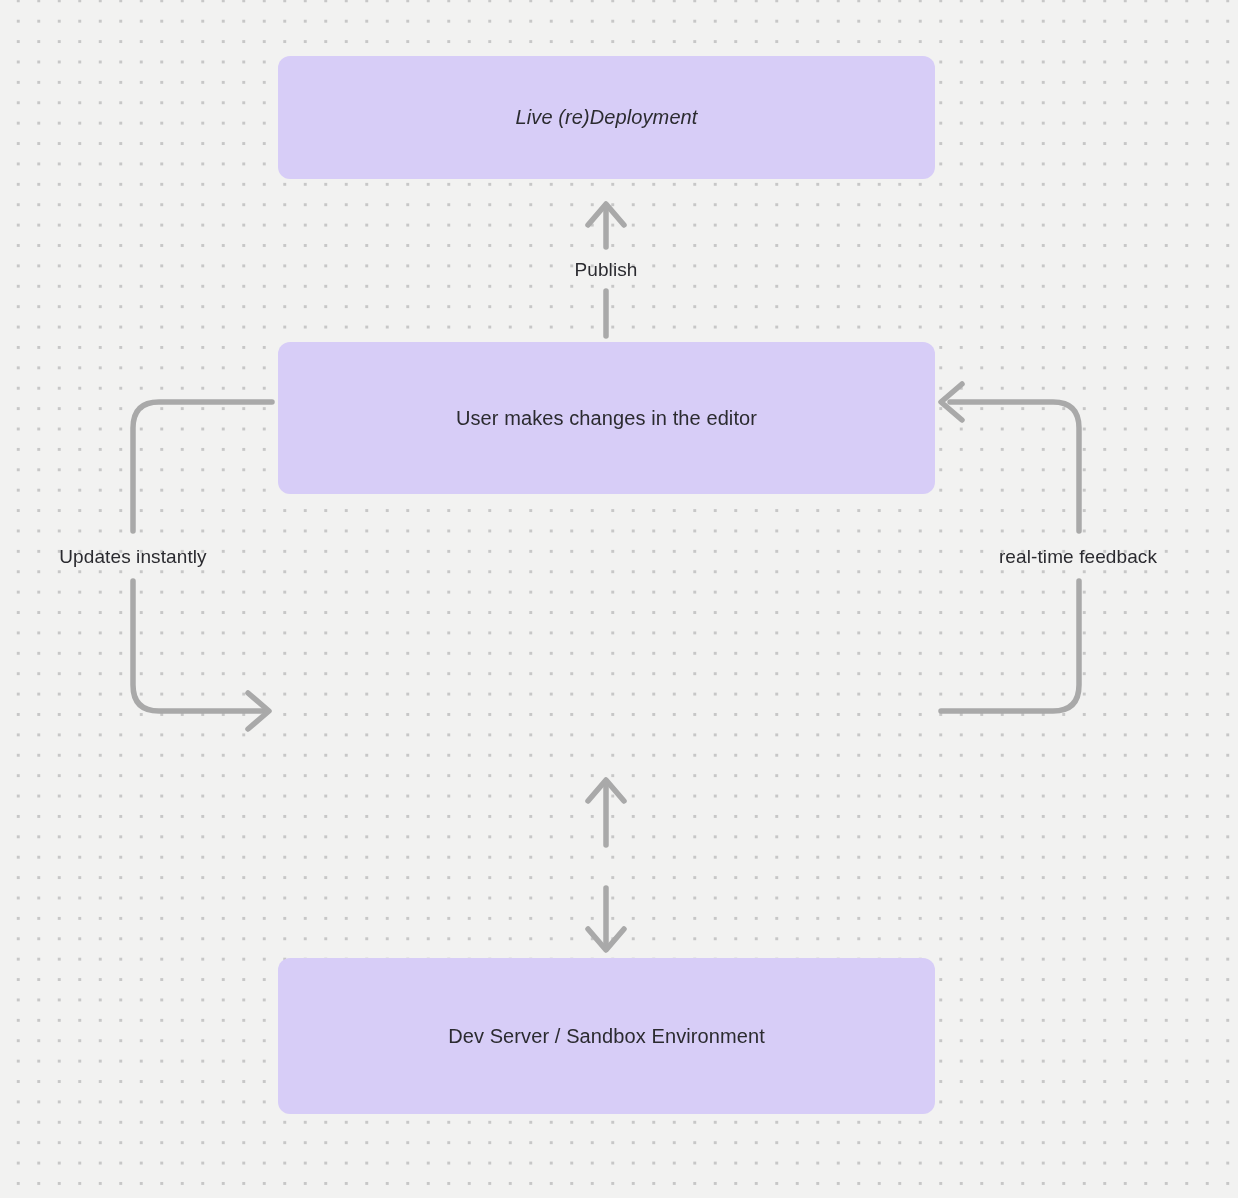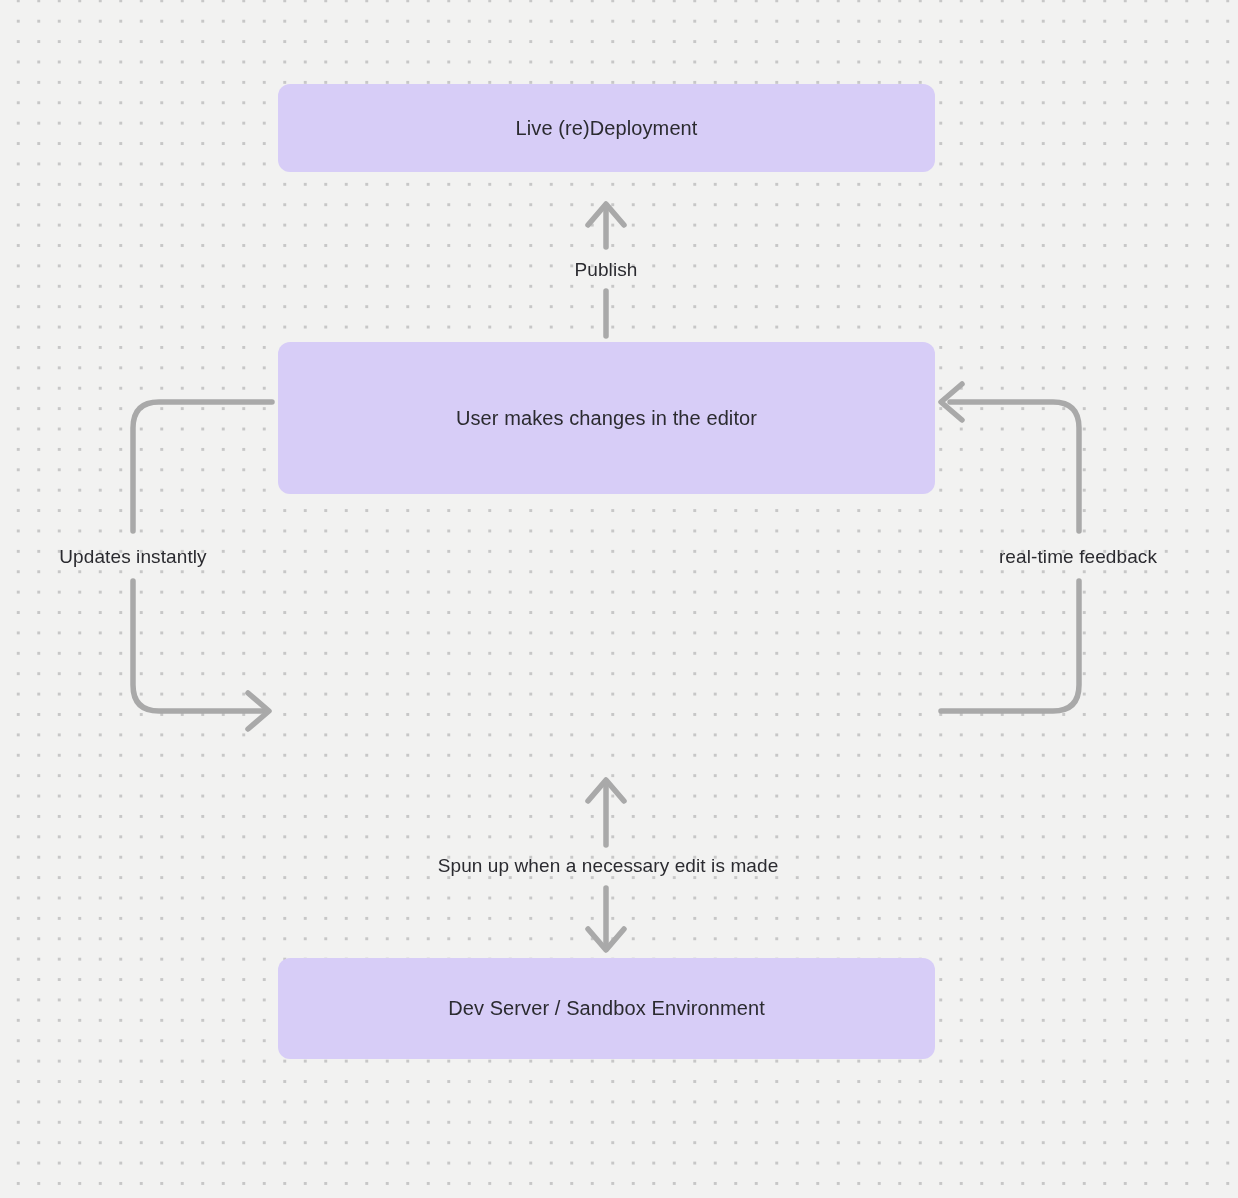--- a/index.html
+++ b/index.html
@@ -50,24 +50,24 @@
   }
   .edge-label {
     position: absolute;
     transform: translate(-50%, -50%);
     white-space: nowrap;
     font-size: 19px;
     color: #2b2b30;
     letter-spacing: 0.1px;
     text-align: center;
   }
-  .node-live      { top: 84px;  height: 88px; }
+  .node-live      { top: 56px;  height: 123px; font-style: italic; }
   .node-editor    { top: 342px; height: 152px; }
   .node-preview   { top: 650px; height: 122px; }
-  .node-devserver { top: 958px; height: 101px; }
+  .node-devserver { top: 958px; height: 156px; }
   .label-publish  { left: 606px;  top: 270px; }
   .label-updates  { left: 133px;  top: 557px; }
   .label-feedback { left: 1078px; top: 557px; }
   .label-spunup   { left: 608px;  top: 866px; }
 </style>
 </head>
 <body>
 
 <div class="canvas">
 
@@ -108,15 +108,14 @@
   </div>
 
 
   <div class="node node-devserver">
     <span class="node-label">Dev Server / Sandbox Environment</span>
   </div>
 
   <span class="edge-label label-publish">Publish</span>
   <span class="edge-label label-updates">Updates instantly</span>
   <span class="edge-label label-feedback">real-time feedback</span>
-  <span class="edge-label label-spunup">Spun up when a necessary edit is made</span>
 
 </div>
 
 </body></html>

